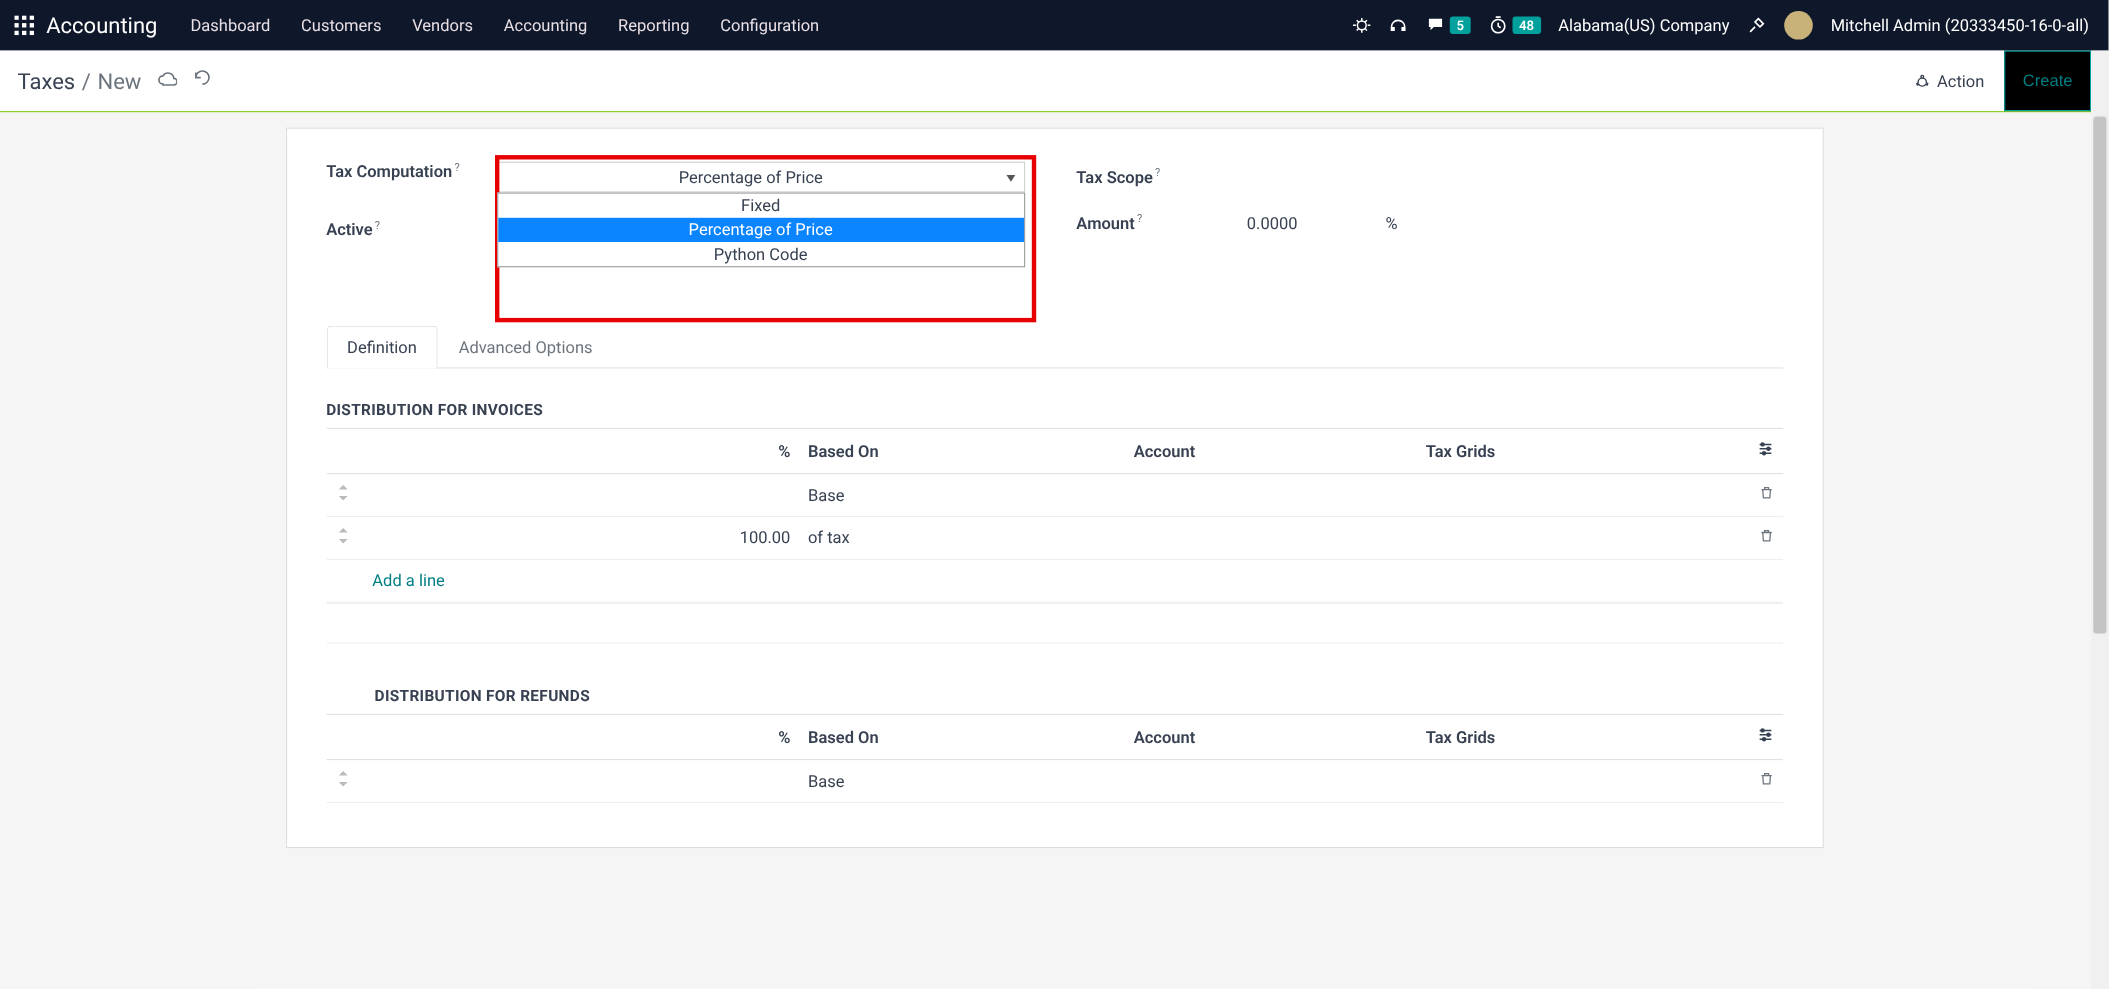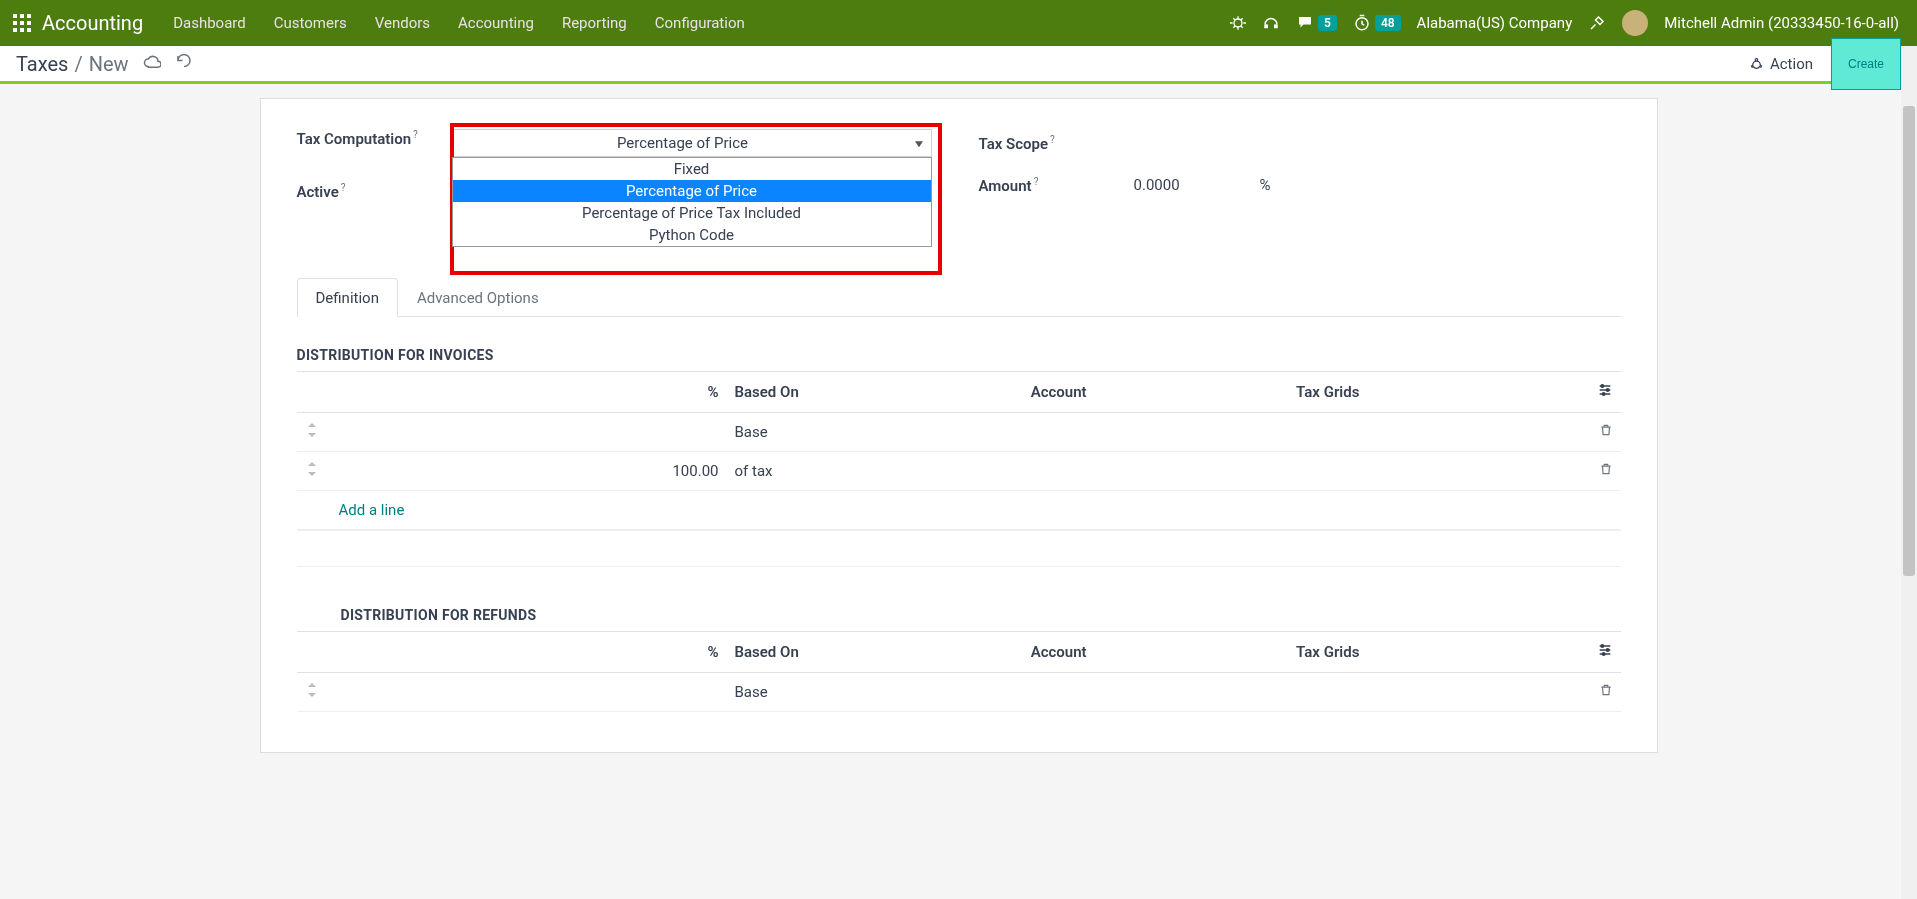--- a/index.html
+++ b/index.html
@@ -1,42 +1,42 @@
 <!DOCTYPE html>
 <html><head>
 <meta charset="utf-8">
 <style>
   * { box-sizing: border-box; margin: 0; padding: 0; }
   body { font-family: -apple-system, BlinkMacSystemFont, "Segoe UI", Roboto, Arial, sans-serif; font-size: 14px; color: #374151; background: #f5f5f5; }
   
   
-  .navbar { background: #4d7c0f; color: #fff; display: flex; align-items: center; height: 46px; padding: 0 8px; }
+  .navbar { background: #0f172a; color: #fff; display: flex; align-items: center; height: 46px; padding: 0 8px; }
   .navbar .apps-icon { width: 28px; height: 28px; display: flex; align-items: center; justify-content: center; cursor: pointer; margin-right: 6px; }
   .navbar .apps-icon svg { fill: #fff; }
   .navbar .app-name { font-size: 20px; color: #fff; margin-right: 18px; }
   .navbar .nav-links { display: flex; gap: 4px; }
   .navbar .nav-link { color: #e9e0e6; font-size: 15px; padding: 6px 12px; cursor: pointer; border-radius: 4px; }
   .navbar .spacer { flex: 1; }
   .navbar .nav-right { display: flex; align-items: center; gap: 16px; padding-right: 10px; }
   .navbar .nav-icbtn { color: #fff; cursor: pointer; display: flex; align-items: center; gap: 4px; font-size: 15px; }
   .navbar .pill { background: #00a09d; color: #fff; font-size: 12px; padding: 1px 6px; border-radius: 3px; font-weight: 600; }
   .navbar .company { color: #fff; font-size: 15px; }
   .navbar .avatar { width: 26px; height: 26px; border-radius: 50%; background: #c9b27a; display: inline-block; }
   .navbar .user { color: #fff; font-size: 15px; }
 
   
-  .action-bar { background: #fff; border-bottom: 3px solid #84cc16; display: flex; align-items: center; padding: 10px 16px; height: 38px; }
+  .action-bar { background: #fff; border-bottom: 1px solid #84cc16; display: flex; align-items: center; padding: 10px 16px; height: 56px; }
   .breadcrumb { font-size: 20px; color: #6c757d; display: flex; align-items: center; gap: 6px; }
   .breadcrumb .bc-link { color: #374151; cursor: pointer; }
   .breadcrumb .bc-cur { color: #6c757d; }
   .bc-icons { display: flex; gap: 14px; margin-left: 14px; color: #6c757d; }
   .bc-icons span { cursor: pointer; }
   .action-bar .spacer { flex: 1; }
   .action-menu { display: flex; align-items: center; gap: 6px; color: #374151; font-size: 15px; cursor: pointer; margin-right: 18px; }
-  .create-btn { border: 1px solid #00a09d; color: #017e84; background: #5eead4; padding: 18px 16px; font-size: 12px; cursor: pointer; border-radius: 0; }
+  .create-btn { border: 1px solid #00a09d; color: #017e84; background: #000000; padding: 18px 16px; font-size: 15px; cursor: pointer; border-radius: 0; }
 
   
   .content-wrap { display: flex; justify-content: center; padding: 14px 0 40px 0; }
   .form-sheet { background: #fff; border: 1px solid #ddd; width: 1398px; padding: 24px 36px 40px 36px; position: relative; }
 
   .form-grid { display: flex; gap: 40px; }
   .col { flex: 1; }
   .field-row { display: flex; align-items: center; min-height: 40px; margin-bottom: 2px; }
   .field-label { width: 155px; font-weight: 600; color: #374151; font-size: 15px; position: relative; }
   .field-label .q { color: #6c757d; font-size: 10px; vertical-align: super; margin-left: 2px; font-weight: 400; }
@@ -187,21 +187,20 @@
           <div class="field-value" style="position:relative;text-align:center;">
             <div class="select-fake">
               <span>Percentage of Price</span>
             </div>
 
             <div class="dd-hl-box" style="left:-2px; top:-6px; width:492px; height:152px;"></div>
 
             <div class="dropdown">
               <div class="opt">Fixed</div>
               <div class="opt highlight">Percentage of Price</div>
-              <div class="opt">Percentage of Price Tax Included</div>
               <div class="opt">Python Code</div>
             </div>
           </div>
         </div>
 
         <div class="field-row">
           <div class="field-label">
             <span>Active</span><span class="q">?</span>
           </div>
           <div class="field-value"></div>

